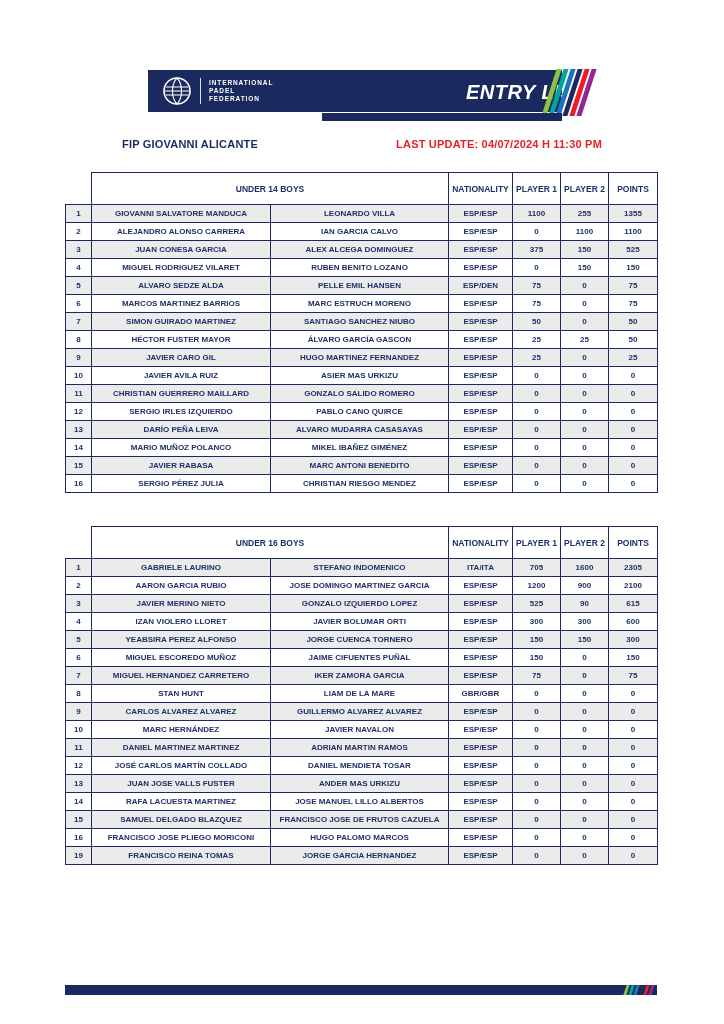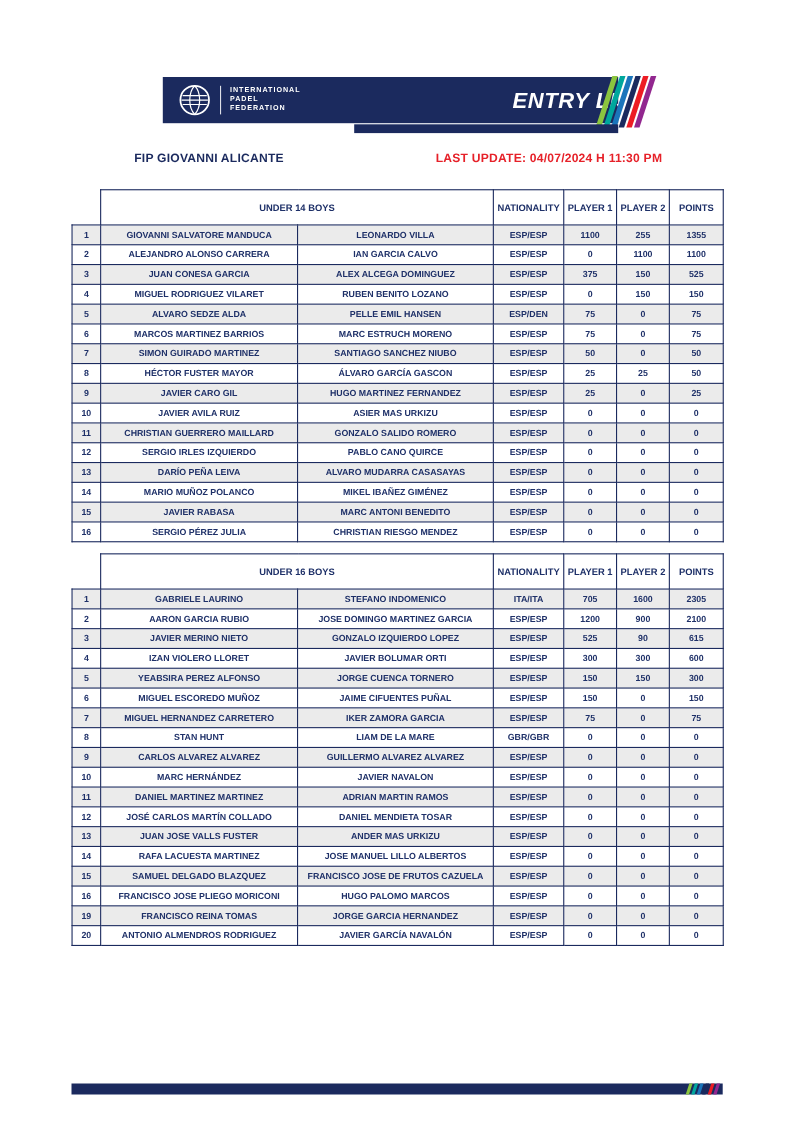--- a/index.html
+++ b/index.html
@@ -19,21 +19,21 @@
   .stripes .stripe{width:5px;margin-right:2px;height:100%;}
   .sub-bar{position:absolute;left:322px;top:113px;width:240px;height:8px;background:#1b2a5e;}
 
   
   .event-title{position:absolute;left:122px;top:138px;color:#1b2a5e;font-weight:bold;font-size:11px;letter-spacing:.2px;}
   .last-update{position:absolute;right:122px;top:138px;color:#e62129;font-weight:bold;font-size:11px;letter-spacing:.2px;}
 
   
   .tbl-wrap{position:absolute;left:65px;width:592px;}
   .tbl-wrap.t1{top:172px;}
-  .tbl-wrap.t2{top:503px;}
+  .tbl-wrap.t2{top:526px;}
   table{border-collapse:collapse;table-layout:fixed;width:592px;
     color:#1e3068;font-weight:bold;text-transform:uppercase;}
   th,td{border:1px solid #1b2a5e;text-align:center;padding:0 2px;
     overflow:hidden;white-space:nowrap;box-sizing:border-box;}
   thead th{height:32px;font-size:8.5px;background:#fff;}
   thead th.corner{border:none;background:#fff;}
   tbody td{height:18px;font-size:8px;}
   tbody tr:nth-child(odd){background:#ebebeb;}
   tbody tr:nth-child(even){background:#ffffff;}
 
@@ -415,29 +415,20 @@
           </tr>
           <tr>
             <td>19</td>
             <td>FRANCISCO REINA TOMAS</td>
             <td>JORGE GARCIA HERNANDEZ</td>
             <td>ESP/ESP</td>
             <td>0</td>
             <td>0</td>
             <td>0</td>
           </tr>
-          <tr>
-            <td>20</td>
-            <td>ANTONIO ALMENDROS RODRIGUEZ</td>
-            <td>JAVIER GARCÍA NAVALÓN</td>
-            <td>ESP/ESP</td>
-            <td>0</td>
-            <td>0</td>
-            <td>0</td>
-          </tr>
         </tbody>
     </table>
   </div>
 
   <div class="footer-bar">
     <div class="stripes-sm">
         <div class="stripe" style="background: rgb(139, 197, 63);"></div>
         <div class="stripe" style="background: rgb(0, 167, 157);"></div>
         <div class="stripe" style="background: rgb(27, 117, 187);"></div>
         <div class="stripe" style="background: rgb(27, 42, 94);"></div>

